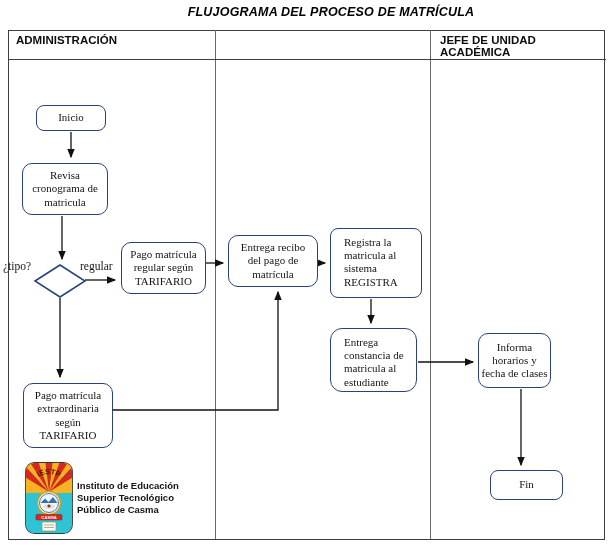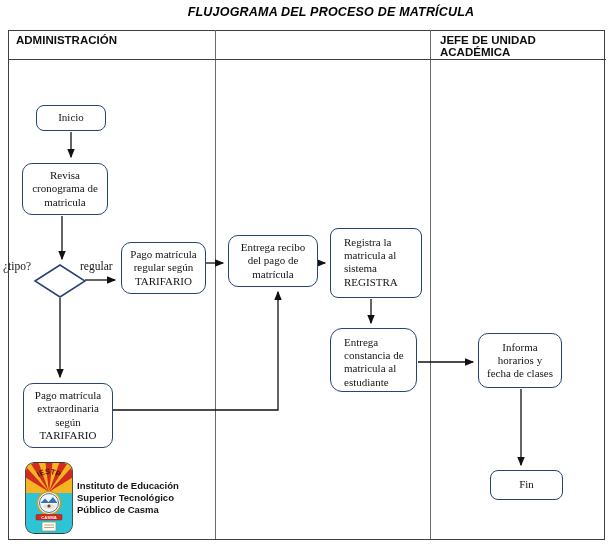--- a/index.html
+++ b/index.html
@@ -86,21 +86,21 @@
   <div class="node left" style="left:330px;top:228px;width:92px;height:70px;border-radius:8px">Registra la
 matricula al
 sistema
 REGISTRA</div>
 
   <div class="node left" style="left:330px;top:328px;width:87px;height:64px;border-radius:12px">Entrega
 constancia de
 matricula al
 estudiante</div>
 
-  <div class="node center" style="left:478px;top:333px;width:84px;height:55px">Informa
+  <div class="node center" style="left:478px;top:333px;width:73px;height:55px">Informa
 horarios y
 fecha de clases</div>
 
   <div class="node center" style="left:490px;top:470px;width:73px;height:30px;border-radius:8px">Fin</div>
 
   <svg class="logo" width="48" height="72" viewBox="0 0 48 72">
     <defs>
       <clipPath id="badgeClip">
           <rect x="1" y="1" width="46" height="70" rx="8"></rect>
         </clipPath>

